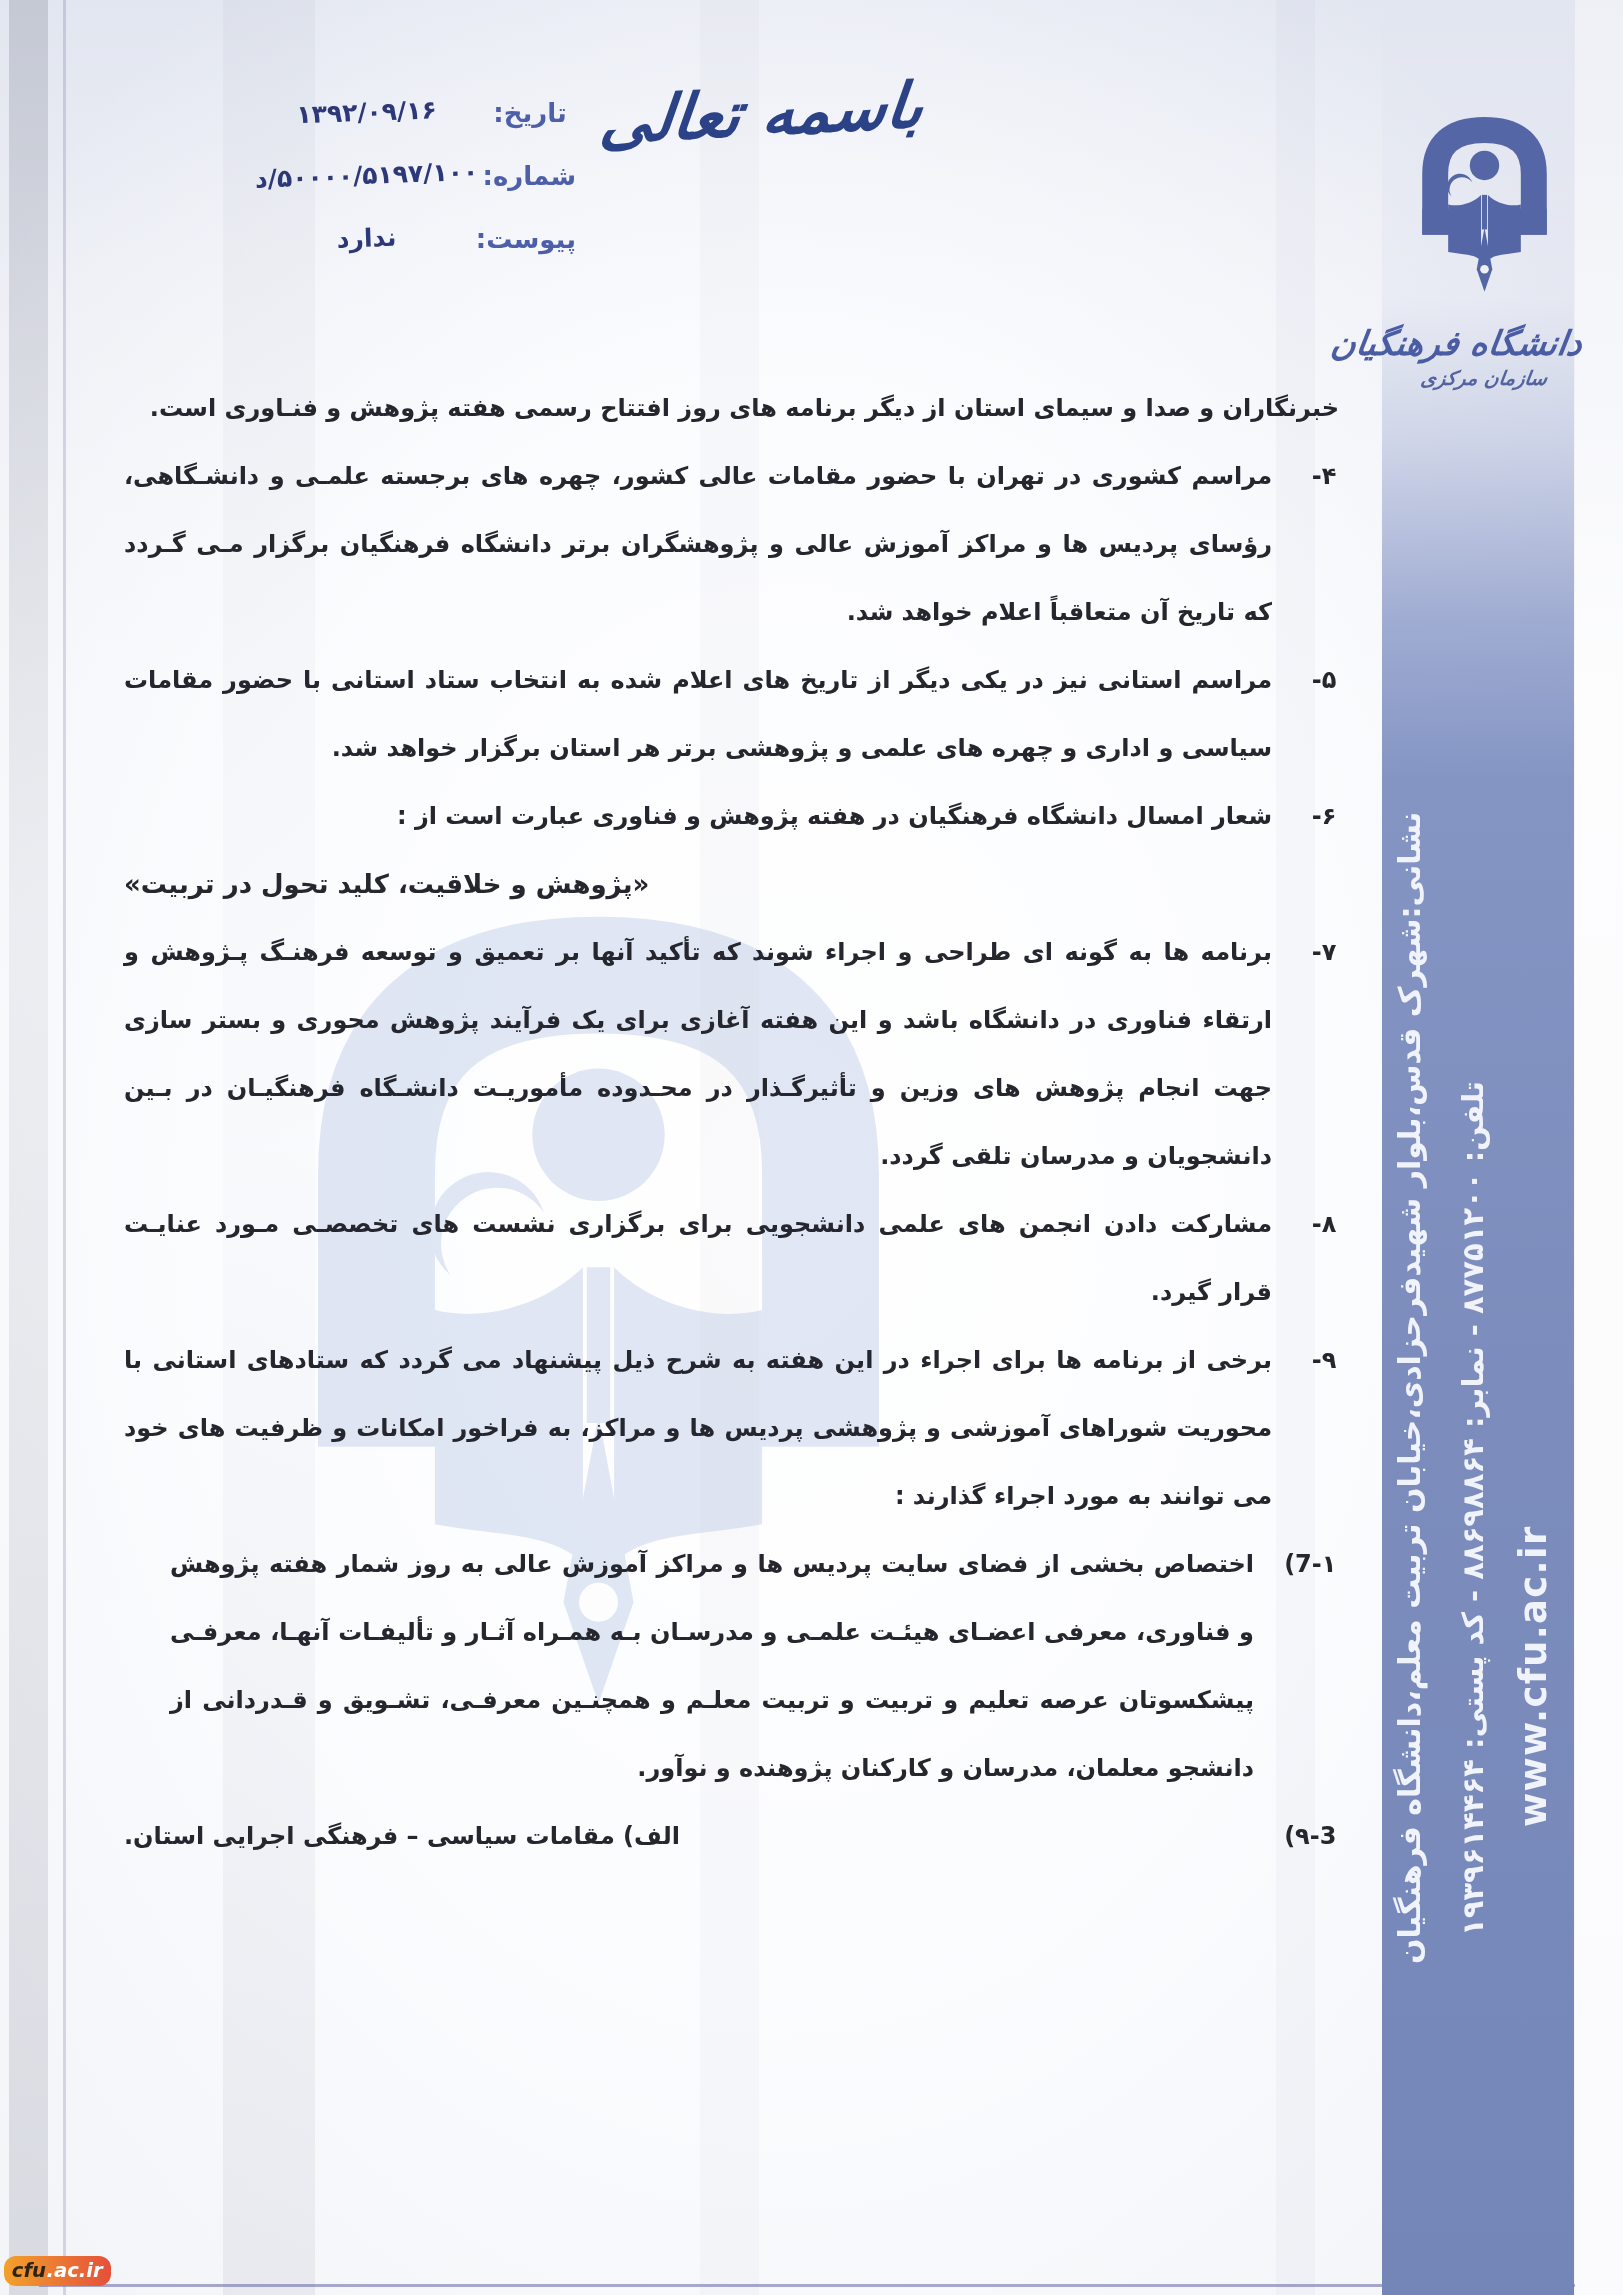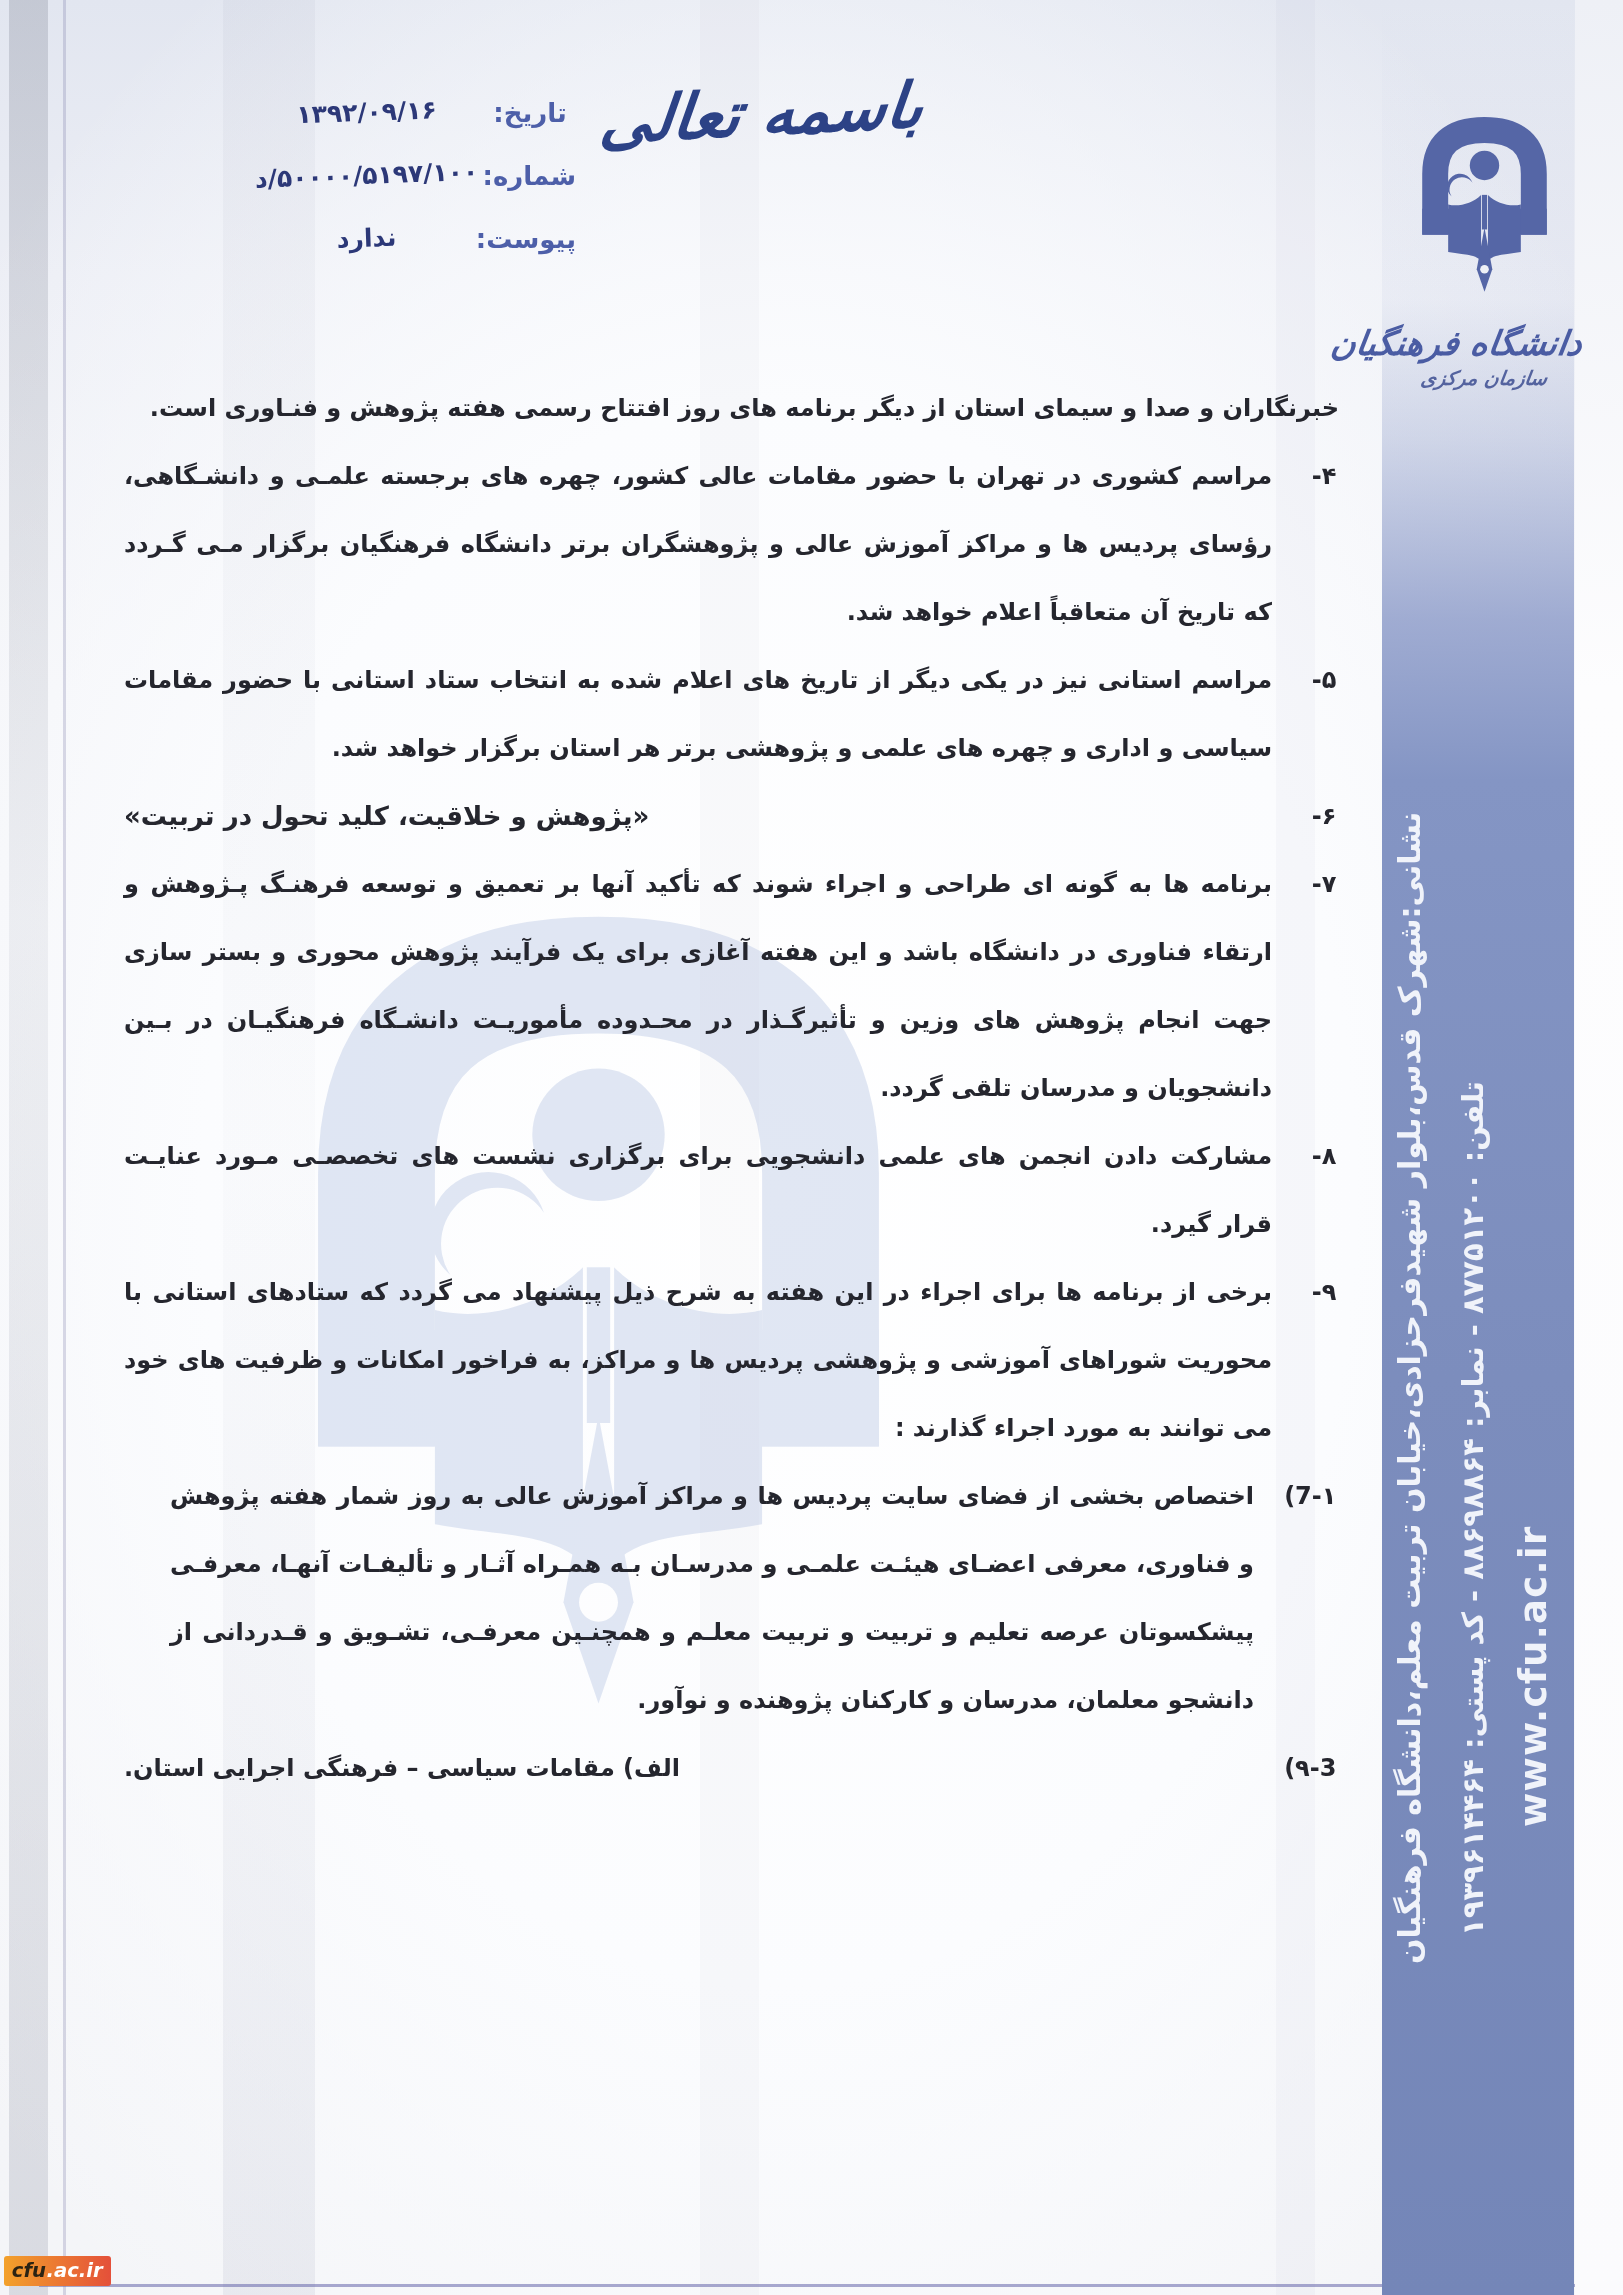--- a/index.html
+++ b/index.html
@@ -73,21 +73,21 @@
     transform:rotate(-90deg);transform-origin:0 0;letter-spacing:0.7px;
   }
   .side-address{left:1392px;top:1964px;font-size:30px;}
   .side-contact{left:1456px;top:1936px;font-size:29px;}
   .side-url{left:1512px;top:1827px;font-size:37px;direction:ltr;letter-spacing:1.3px;}
   
   .badge{
     position:absolute;left:3.9px;top:2256px;height:26px;padding:1.3px 7.9px 2.6px 7.9px;
     background:linear-gradient(90deg,#f3a12b,#e4503a);
     font-size:19.6px;font-weight:700;font-style:italic;display:flex;align-items:center;gap:0.7px;
-    border-radius:3px;
+    border-radius:12px;
   }
   .badge .b1{color:#2b2313;}
   .badge .b2{color:#ffffff;}
 </style>
 </head>
 <body>
 
 <div id="page">
 
   <div class="streak s1"></div>
@@ -150,21 +150,21 @@
   </div>
 
   <div class="side-line side-address">نشانی:شهرک قدس،بلوار شهیدفرحزادی،خیابان تربیت معلم،دانشگاه فرهنگیان</div>
   <div class="side-line side-contact">تلفن: ۸۷۷۵۱۲۰۰ - نمابر: ۸۸۶۹۸۸۶۴ - کد پستی: ۱۹۳۹۶۱۴۴۶۴</div>
   <div class="side-line side-url">www.cfu.ac.ir</div>
 
   <div class="body-blocks">
       <div class="blk plain"><span class="txt">خبرنگاران و صدا و سیمای استان از دیگر برنامه های روز افتتاح رسمی هفته پژوهش و فنـاوری است.</span></div>
       <div class="blk item"><span class="marker">۴-</span><span class="txt">مراسم کشوری در تهران با حضور مقامات عالی کشور، چهره های برجسته علمـی و دانشـگاهی، رؤسای پردیس ها و مراکز آموزش عالی و پژوهشگران برتر دانشگاه فرهنگیان برگزار مـی گـردد که تاریخ آن متعاقباً اعلام خواهد شد.</span></div>
       <div class="blk item"><span class="marker">۵-</span><span class="txt">مراسم استانی نیز در یکی دیگر از تاریخ های اعلام شده به انتخاب ستاد استانی با حضور مقامات سیاسی و اداری و چهره های علمی و پژوهشی برتر هر استان برگزار خواهد شد.</span></div>
-      <div class="blk item"><span class="marker">۶-</span></div>
+      <div class="blk item"><span class="marker">۶-</span><span class="txt">شعار امسال دانشگاه فرهنگیان در هفته پژوهش و فناوری عبارت است از :</span></div>
       <div class="blk slogan"><span class="txt">«پژوهش و خلاقیت، کلید تحول در تربیت»</span></div>
       <div class="blk item"><span class="marker">۷-</span><span class="txt">برنامه ها به گونه ای طراحی و اجراء شوند که تأکید آنها بر تعمیق و توسعه فرهنـگ پـژوهش و ارتقاء فناوری در دانشگاه باشد و این هفته آغازی برای یک فرآیند پژوهش محوری و بستر سازی جهت انجام پژوهش های وزین و تأثیرگـذار در محـدوده مأموریـت دانشـگاه فرهنگیـان در بـین دانشجویان و مدرسان تلقی گردد.</span></div>
       <div class="blk item"><span class="marker">۸-</span><span class="txt">مشارکت دادن انجمن های علمی دانشجویی برای برگزاری نشست های تخصصـی مـورد عنایـت قرار گیرد.</span></div>
       <div class="blk item"><span class="marker">۹-</span><span class="txt">برخی از برنامه ها برای اجراء در این هفته به شرح ذیل پیشنهاد می گردد که ستادهای استانی با محوریت شوراهای آموزشی و پژوهشی پردیس ها و مراکز، به فراخور امکانات و ظرفیت های خود می توانند به مورد اجراء گذارند :</span></div>
       <div class="blk sub"><span class="marker">7-۱)</span><span class="txt">اختصاص بخشی از فضای سایت پردیس ها و مراکز آموزش عالی به روز شمار هفته پژوهش و فناوری، معرفی اعضـای هیئـت علمـی و مدرسـان بـه همـراه آثـار و تألیفـات آنهـا، معرفـی پیشکسوتان عرصه تعلیم و تربیت و تربیت معلـم و همچنـین معرفـی، تشـویق و قـدردانی از دانشجو معلمان، مدرسان و کارکنان پژوهنده و نوآور.</span></div>
       <div class="blk sub"><span class="marker">۹-3)</span></div>
       <div class="blk alef"><span class="txt">الف) مقامات سیاسی – فرهنگی اجرایی استان.</span></div>
     </div>
 
   <div class="badge">

